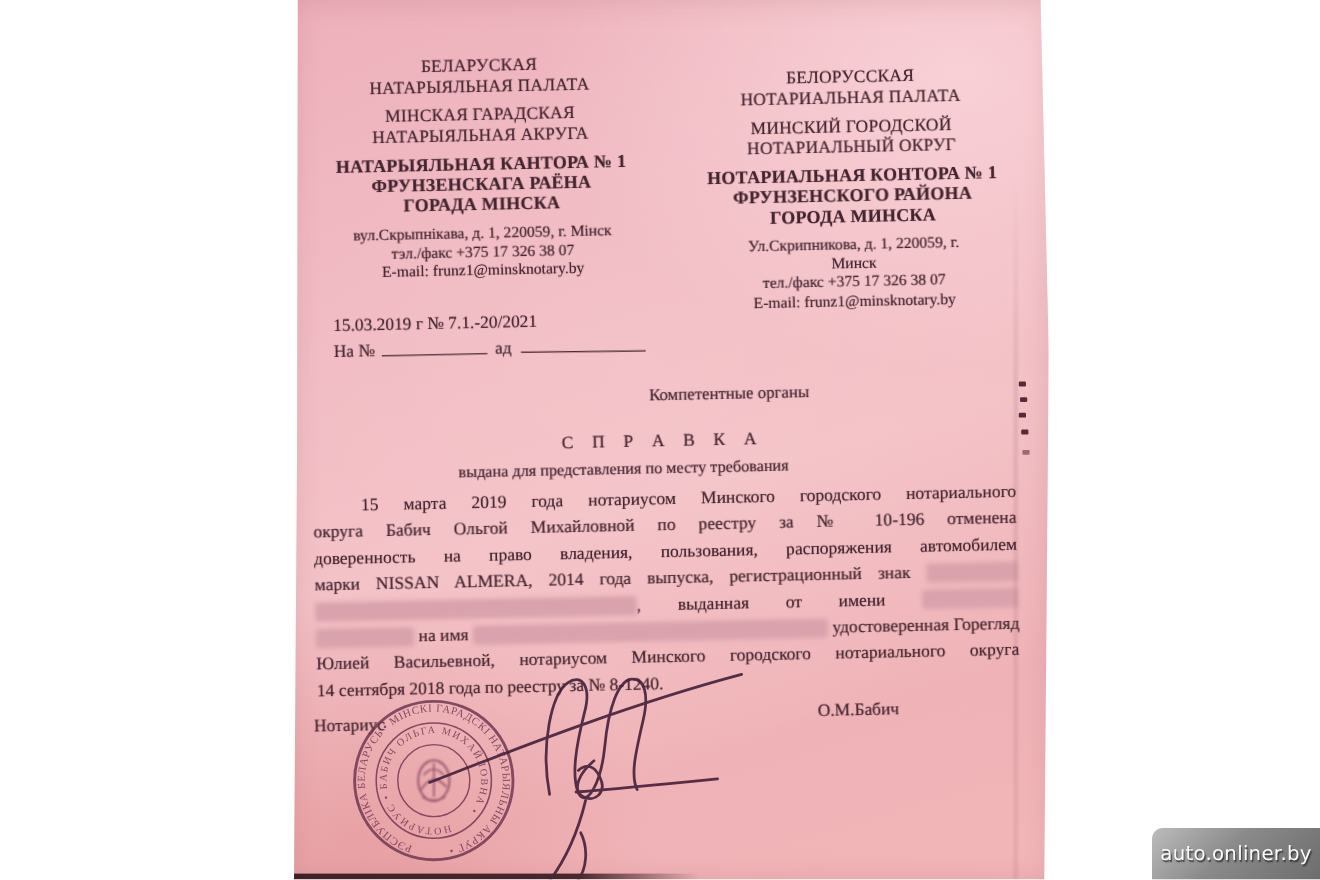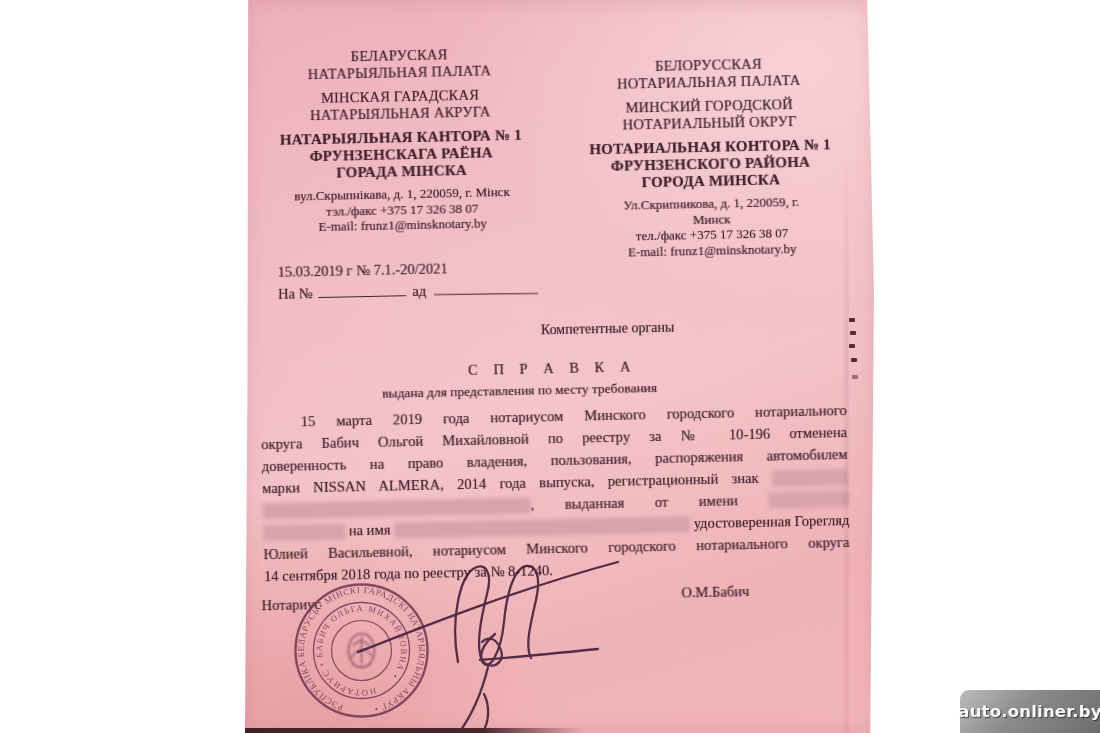--- a/index.html
+++ b/index.html
@@ -70,21 +70,21 @@
              filter:blur(.4px);}
   .bottom-strip{position:absolute;left:0;bottom:0;width:338px;height:5px;
             background:linear-gradient(to right,#3f2228 0%,#4a262e 70%,rgba(74,38,46,0));}
   
   .watermark{
     position:absolute;right:0;bottom:0;width:140px;height:43px;
     background:linear-gradient(135deg,#bcbcbc 0%,#8a8a8a 45%,#6d6d6d 100%);
     border-top-left-radius:9px;
     display:flex;align-items:center;justify-content:center;
     font-family:"DejaVu Sans","Liberation Sans",sans-serif;
-    font-size:16.5px;font-weight:bold;color:#fbfbfb;
+    font-size:16.5px;font-weight:normal;color:#fbfbfb;
     text-shadow:1px 1px 1px rgba(45,45,45,.85);
     letter-spacing:.2px;
   }
 </style>
 </head>
 <body>
 
 <div>
 
   <div class="photo">

